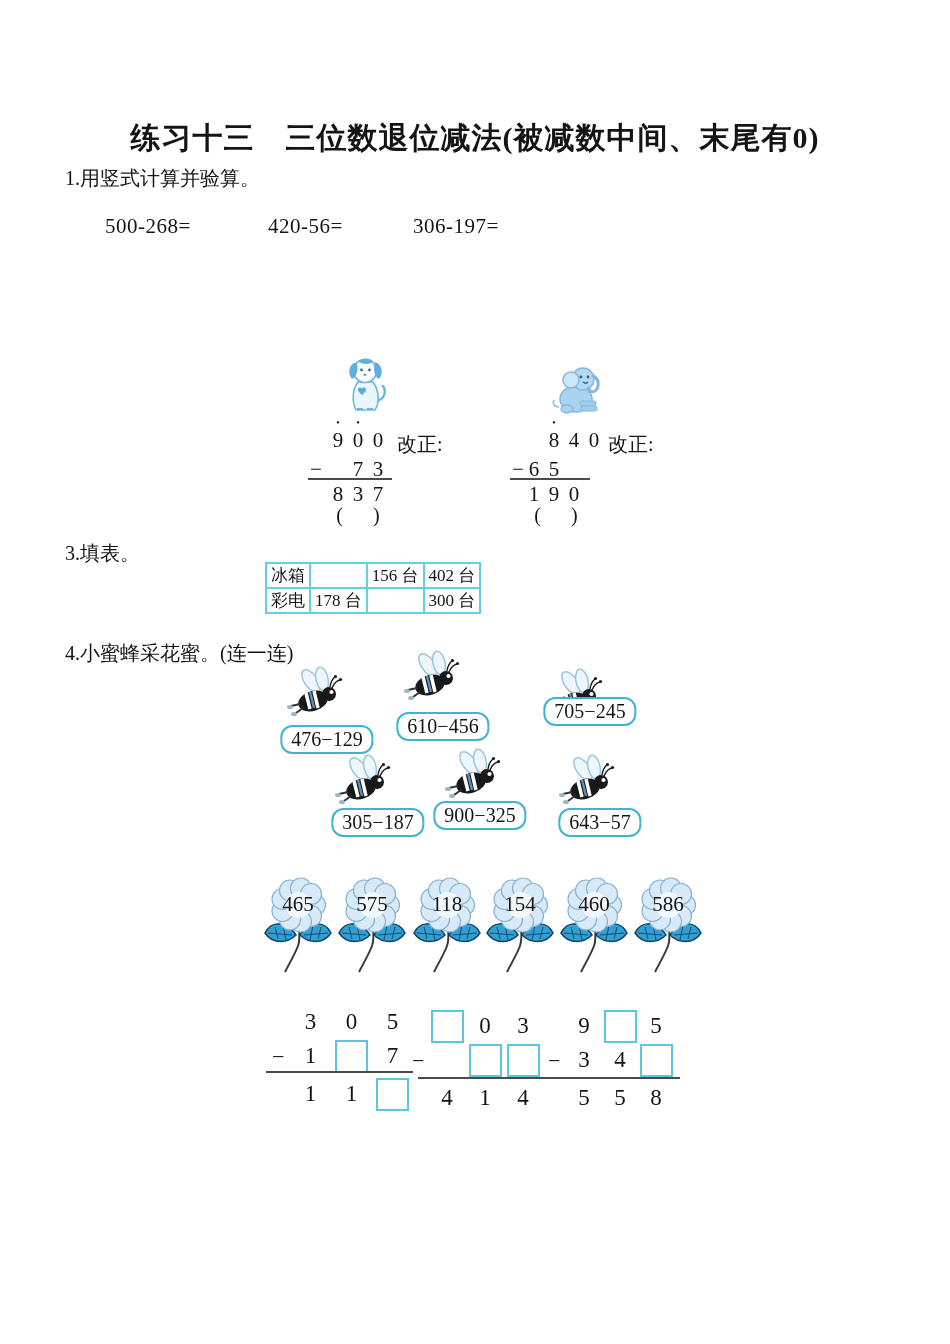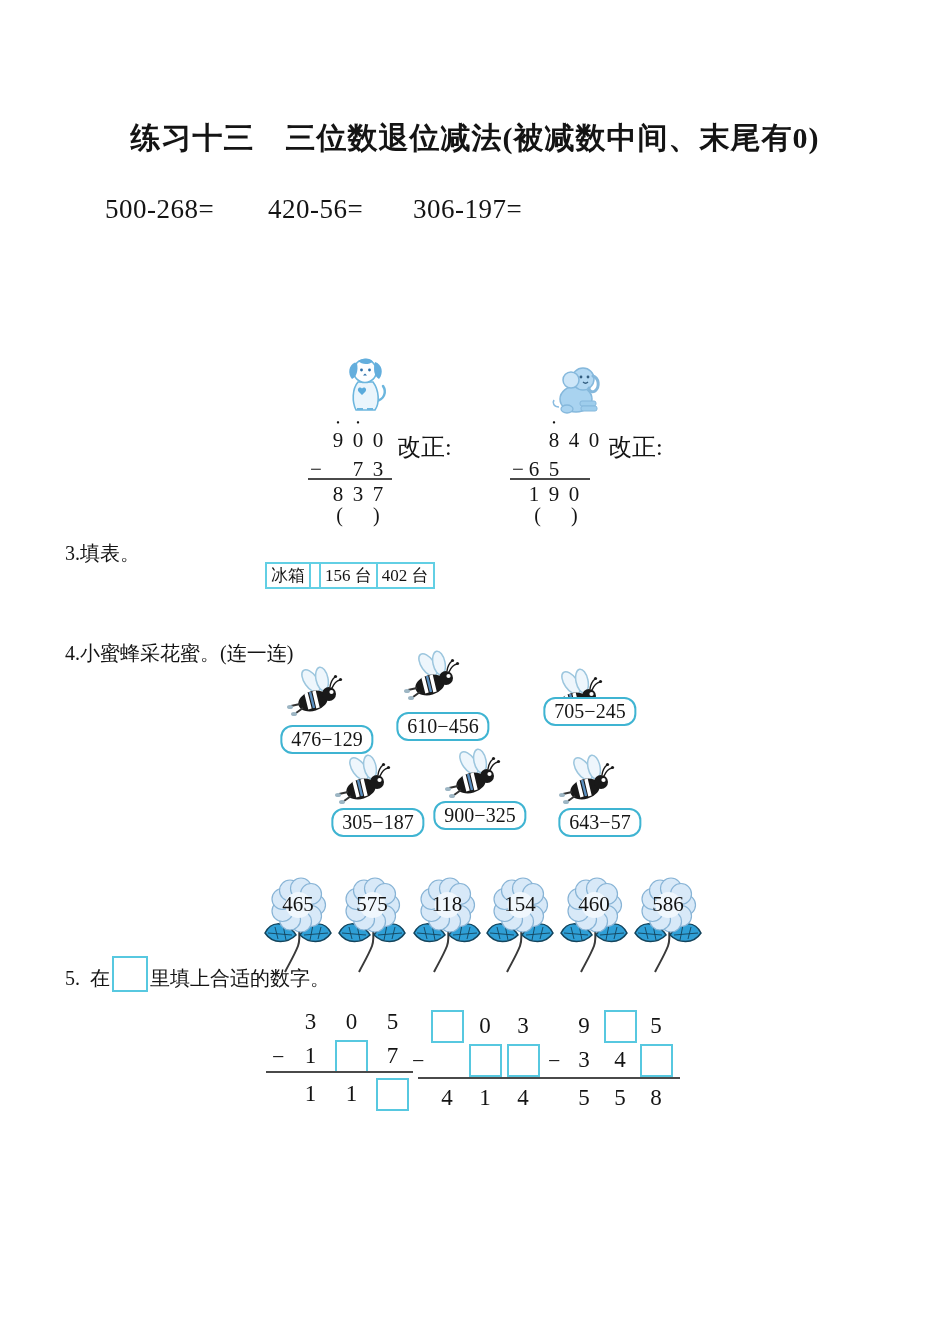--- a/index.html
+++ b/index.html
@@ -1,30 +1,30 @@
 <!DOCTYPE html>
 <html><head>
 <meta charset="utf-8">
 <style>
   html,body{margin:0;padding:0;background:#fff;}
   .page{position:relative;width:950px;height:1344px;background:#ffffff;overflow:hidden;
         font-family:"Liberation Serif","DejaVu Serif",serif;color:#141414;border-radius:23px;}
   .abs{position:absolute;}
   .title{left:0;top:118px;width:950px;text-align:center;font-size:30px;font-weight:700;letter-spacing:1px;}
   .qlabel{font-size:20px;white-space:pre;}
-  .expr{font-size:27px;letter-spacing:.5px;}
+  .expr{font-size:21px;letter-spacing:.5px;margin-top:20px;}
   
   .row{display:flex;}
   .d2{width:20px;text-align:center;font-size:21px;position:relative;line-height:24px;}
   .dotted::before{content:"\2022";position:absolute;top:-10px;left:50%;transform:translateX(-50%);
                   font-size:10px;line-height:1;color:#141414;}
   .minus{font-size:21px;line-height:24px;}
   .hline{background:#4a4a4a;height:2px;}
   .judge{font-size:20px;white-space:pre;text-align:center;}
-  .gz{font-size:24px;}
+  .gz{font-size:20px;}
   
   table.fill{border-collapse:collapse;font-size:17px;text-align:center;color:#141414;}
   table.fill td{border:2px solid #62cfe4;height:22px;padding:0 4px;}
   
   .beelabel{border:2px solid #3fb4d2;border-radius:12px;background:#fff;font-size:20px;
             padding:1px 9px;white-space:nowrap;transform:translateX(-50%);}
   .flower{width:74px;height:100px;}
   .flowernum{left:0;top:16px;width:74px;text-align:center;font-size:21px;}
   
   .vc{display:flex;align-items:center;justify-content:center;font-size:23px;height:40px;}
@@ -35,20 +35,21 @@
   .q5box{width:36px;height:36px;border:2px solid #57c8e0;box-sizing:border-box;margin:0 2px 0 2px;}
   .vminus{font-size:22px;}
 </style>
 </head>
 <body>
 
 <div class="page">
 
   <div class="abs title">练习十三　三位数退位减法(被减数中间、末尾有0)</div>
 
+  <div class="abs qlabel" style="left:65px;top:165px">1.用竖式计算并验算。</div>
   <span class="abs expr" style="left:105px;top:194px">500-268=</span>
   <span class="abs expr" style="left:268px;top:194px">420-56=</span>
   <span class="abs expr" style="left:413px;top:194px">306-197=</span>
 
 
   <span class="abs" style="left:343px;top:357px">
     <svg width="48" height="58" viewBox="0 0 48 58">
       <path d="M33 44 C41 43 44 35 40 29" stroke="#6cb6de" stroke-width="2.5" fill="none" stroke-linecap="round"></path>
       <path d="M15 25 C9 32 9 45 13 53 L32 53 C37 46 36 33 30 25 Z" fill="#eaf5fc" stroke="#6cb6de" stroke-width="1.6"></path>
       <circle cx="22" cy="14" r="11.5" fill="#fdfeff" stroke="#6cb6de" stroke-width="1.6"></circle>
@@ -125,20 +126,26 @@
 
   <div class="abs qlabel" style="left:65px;top:540px">3.填表。</div>
   <table class="fill abs" style="left:265px;top:562px">
     <tbody>
     <tr>
       <td>冰箱</td>
       <td></td>
       <td>156 台</td>
       <td>402 台</td>
     </tr>
+    <tr>
+      <td>彩电</td>
+      <td>178 台</td>
+      <td></td>
+      <td>300 台</td>
+    </tr>
   </tbody>
     </table>
 
   <div class="abs qlabel" style="left:65px;top:640px">4.小蜜蜂采花蜜。(连一连)</div>
 
   <span class="abs" style="left:286px;top:666px">
     <svg width="58" height="54" viewBox="0 0 58 54">
         <g>
       <ellipse cx="25" cy="15" rx="6.5" ry="13" fill="#eef6fc" stroke="#9cc6de" stroke-width="1.5" transform="rotate(-35 25 15)"></ellipse>
       <ellipse cx="36" cy="13" rx="6" ry="12" fill="#eef6fc" stroke="#9cc6de" stroke-width="1.5" transform="rotate(-12 36 13)"></ellipse>
@@ -385,25 +392,20 @@
           <circle cx="21.5" cy="23" r="10.5"></circle>
         <circle cx="29" cy="14.5" r="10.5"></circle>
           <circle cx="40" cy="12.5" r="10.5"></circle>
           <circle cx="50" cy="18" r="10.5"></circle>
       </g>
       <circle cx="37.5" cy="29" r="13" fill="#f0f7fd"></circle>
     </svg>
     <span class="abs flowernum">586</span>
   </span>
 
-  <div class="abs q5head" style="left:65px;top:956px">
-    <span style="white-space:pre">5.  在</span>
-    <span class="q5box"></span>
-    <span>里填上合适的数字。</span>
-  </div>
 
   <div class="abs row" style="left:290px;top:1008px">
     <span class="vc v1 short">3</span>
     <span class="vc v1 short">0</span>
     <span class="vc v1 short">5</span>
   </div>
   <span class="abs vminus" style="left:272px;top:1044px">−</span>
   <div class="abs row" style="left:290px;top:1036px">
     <span class="vc v1">1</span>
     <span class="vc v1">

